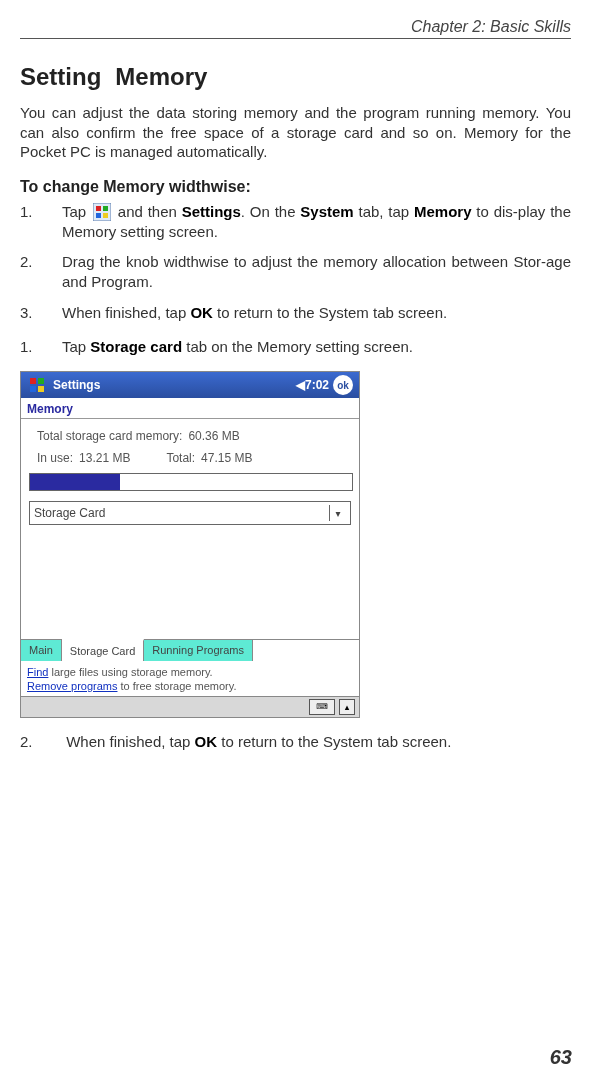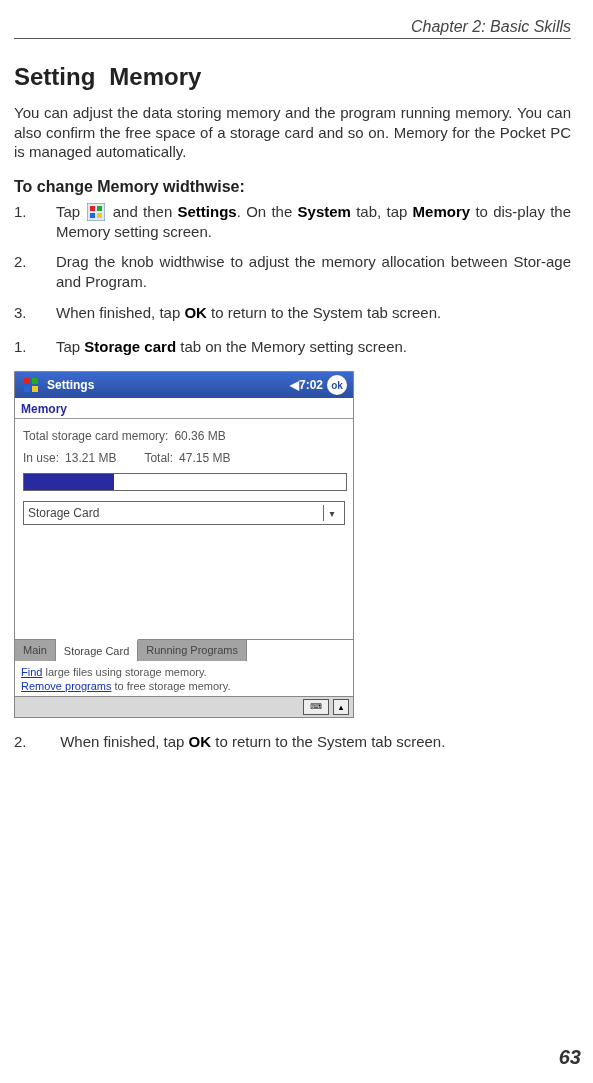--- a/index.html
+++ b/index.html
@@ -5,21 +5,21 @@
   html,body{margin:0;padding:0;}
   body{
     width:593px;
     height:1083px;
     font-family:Arial,Helvetica,sans-serif;
     color:#333;
     position:relative;
     box-sizing:border-box;
   }
   .page{
-    padding:18px 22px 0 14px;
+    padding:18px 22px 0 20px;
     box-sizing:border-box;
     height:100%;
     position:relative;
   }
   .chapter{
     text-align:right;
     font-style:italic;
     font-size:16px;
     color:#444;
     border-bottom:1px solid #555;
@@ -119,21 +119,21 @@
   .sshot-body{
     padding:10px 8px 4px 8px;
   }
   .sshot-row{
     display:flex;
     align-items:center;
     margin-bottom:8px;
     font-size:12px;
     color:#555;
   }
-  .sshot-row .lbl{margin-right:6px;}
+  .sshot-row .lbl{margin-right:6px;margin-left:8px;}
   .sshot-row .val{color:#555;}
   .sshot-row .gap2{width:28px;}
   .progress{
     width:100%;
     height:16px;
     border:1px solid #666;
     margin-bottom:10px;
     position:relative;
     background:#fff;
   }
@@ -160,21 +160,21 @@
   }
   .sshot-spacer{height:110px;}
   .bottom-tabs{
     display:flex;
     border-top:1px solid #888;
     font-size:11px;
   }
   .bottom-tabs .t{
     padding:4px 8px;
     border-right:1px solid #888;
-    background:#a3a3a3;
+    background:#5eead4;
     color:#444;
   }
   .bottom-tabs .t.active{
     background:#fff;
     border-top:2px solid #fff;
     margin-top:-1px;
   }
   .hints{
     padding:4px 6px 2px 6px;
     font-size:11px;
@@ -202,21 +202,21 @@
   .sip-bar .up{
     width:14px;height:14px;
     border:1px solid #555;
     background:#eee;
     font-size:9px;
     display:flex;align-items:center;justify-content:center;
   }
   .pagenum{
     position:absolute;
     bottom:14px;
-    right:12px;
+    right:21px;
     font-style:italic;
     font-weight:bold;
     font-size:20px;
     color:#333;
   }
   b{font-weight:bold;color:#000;}
 </style>
 </head>
 <body>
 

